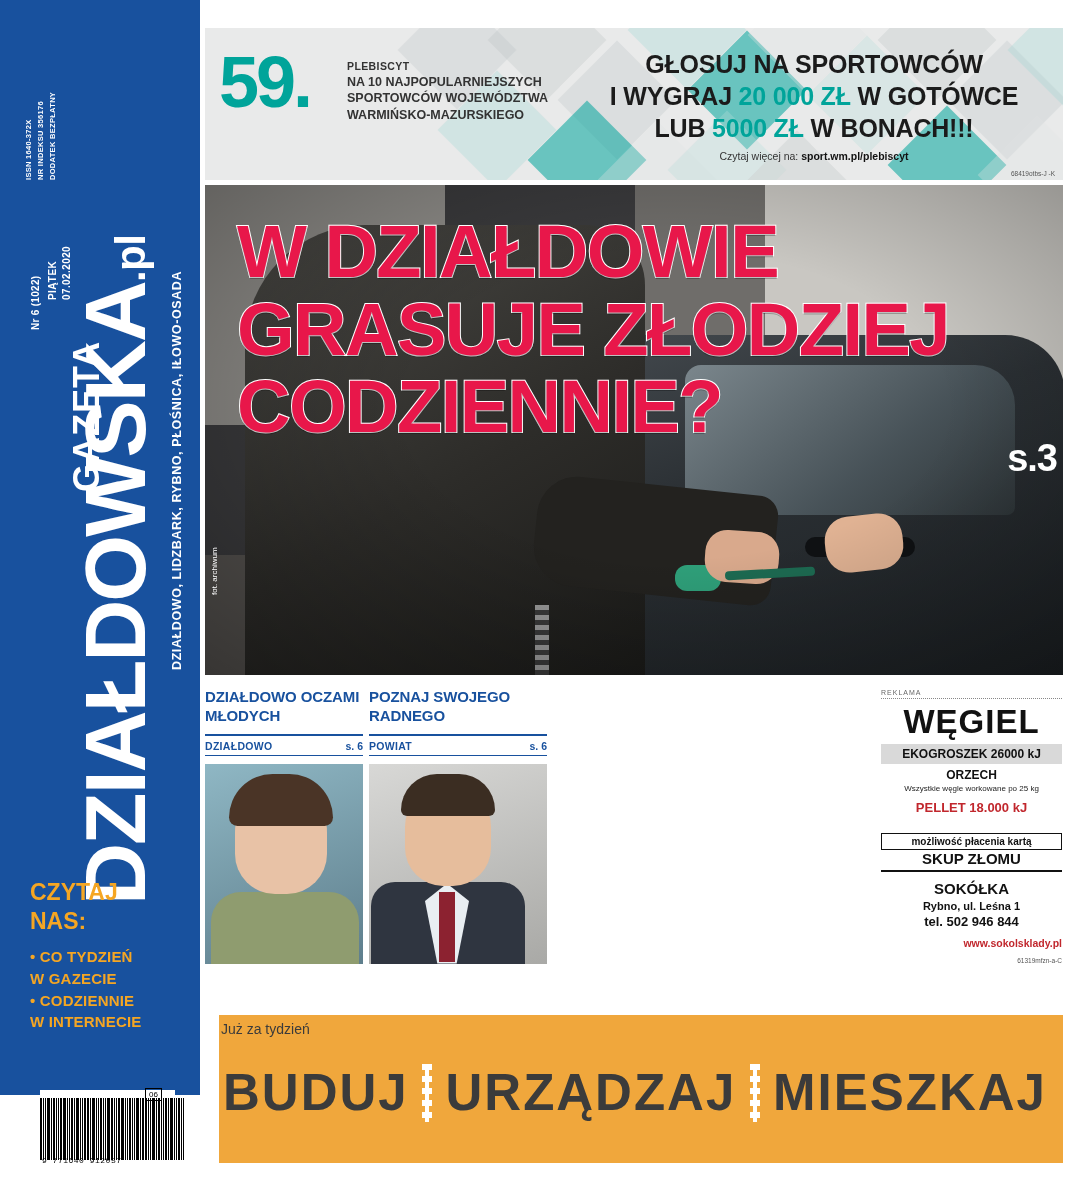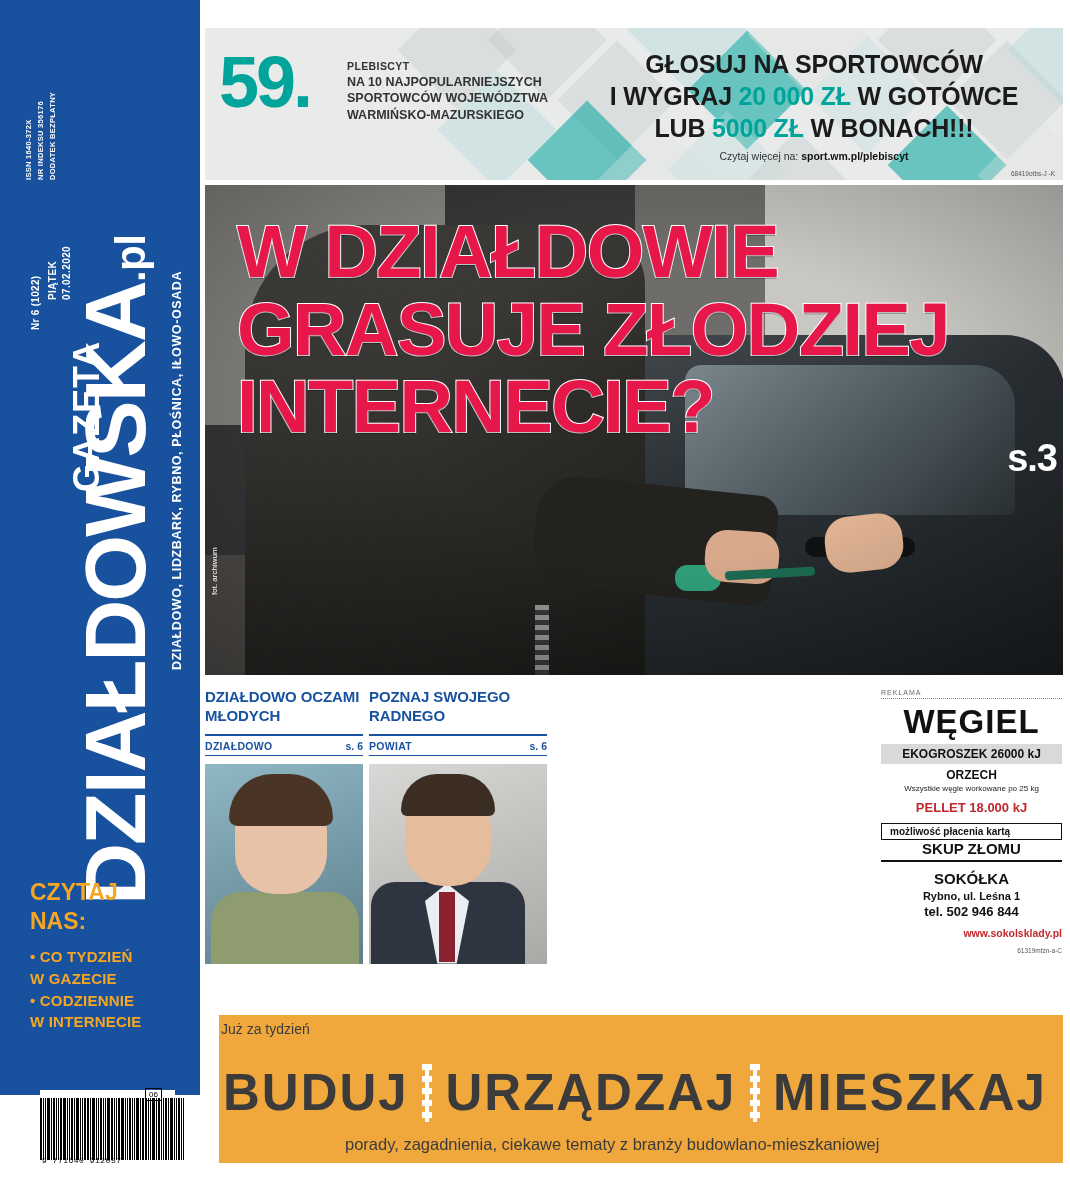--- a/index.html
+++ b/index.html
@@ -361,22 +361,22 @@
   }
   .ad-band {
     background: #d9d9d9; text-align: center;
     font-size: 12px; font-weight: bold; padding: 3px 0;
     color: #111;
   }
   .ad-orzech { text-align: center; font-size: 12px; font-weight: bold; margin-top: 4px; color: #111; }
   .ad-small { text-align: center; font-size: 8px; margin-top: 2px; color: #222; }
   .ad-pellet { text-align: center; font-size: 13px; font-weight: bold; color: #c1272d; margin-top: 7px; }
   .ad-karta {
-    font-size: 10px; font-weight: bold; color: #111;
-    border: 1px solid #111; margin-top: 8px; padding: 2px 8px;
+    text-align: center; font-size: 10px; font-weight: bold; color: #111;
+    border: 1px solid #111; margin-top: 18px; padding: 2px 0;
   }
   .ad-skup { text-align: center; font-size: 15px; font-weight: bold; color: #111; border-bottom: 2px solid #111; padding-bottom: 3px; }
   .ad-sokolka { text-align: center; font-size: 15px; font-weight: bold; color: #111; margin-top: 8px; }
   .ad-addr { text-align: center; font-size: 11px; font-weight: bold; color: #111; margin-top: 3px; }
   .ad-tel { text-align: center; font-size: 13px; font-weight: bold; color: #111; margin-top: 2px; }
   .ad-www { text-align: right; font-size: 10.5px; font-weight: bold; color: #c1272d; margin-top: 8px; }
   .ad-code { text-align: right; font-size: 6.5px; color: #555; margin-top: 8px; }
 
   
   .bottom {
@@ -585,21 +585,21 @@
     <div class="hero-glove"></div>
     <div class="hero-hand1"></div>
     <div class="hero-tool"></div>
     <div class="hero-hand2"></div>
     <div class="hero-vignette"></div>
   </div>
   <div class="hero-credit">fot. archiwum</div>
   <div class="hero-headline">
     <div class="hl-line">W DZIAŁDOWIE</div>
     <div class="hl-line">GRASUJE ZŁODZIEJ</div>
-    <div class="hl-line">INTERNECIE?</div>
+    <div class="hl-line">CODZIENNIE?</div>
   </div>
   <div class="hl-page">s.3</div>
 </div>
 
 <div class="teasers">
 
   <div class="tz tz1">
     <div class="tz-title">DZIAŁDOWO OCZAMI MŁODYCH</div>
     <div class="tz-meta">
       <span class="tz-loc">DZIAŁDOWO</span>
@@ -648,14 +648,13 @@
 <div class="bottom">
   <div class="bottom-white-left"></div>
   <div class="bottom-jz">Już za tydzień</div>
   <div class="bottom-words">
     <span class="bw">BUDUJ</span>
     <span class="bw-sep"></span>
     <span class="bw">URZĄDZAJ</span>
     <span class="bw-sep"></span>
     <span class="bw">MIESZKAJ</span>
   </div>
-  <div class="bottom-sub">porady, zagadnienia, ciekawe tematy z branży budowlano-mieszkaniowej</div>
 </div>
 
 </body></html>

